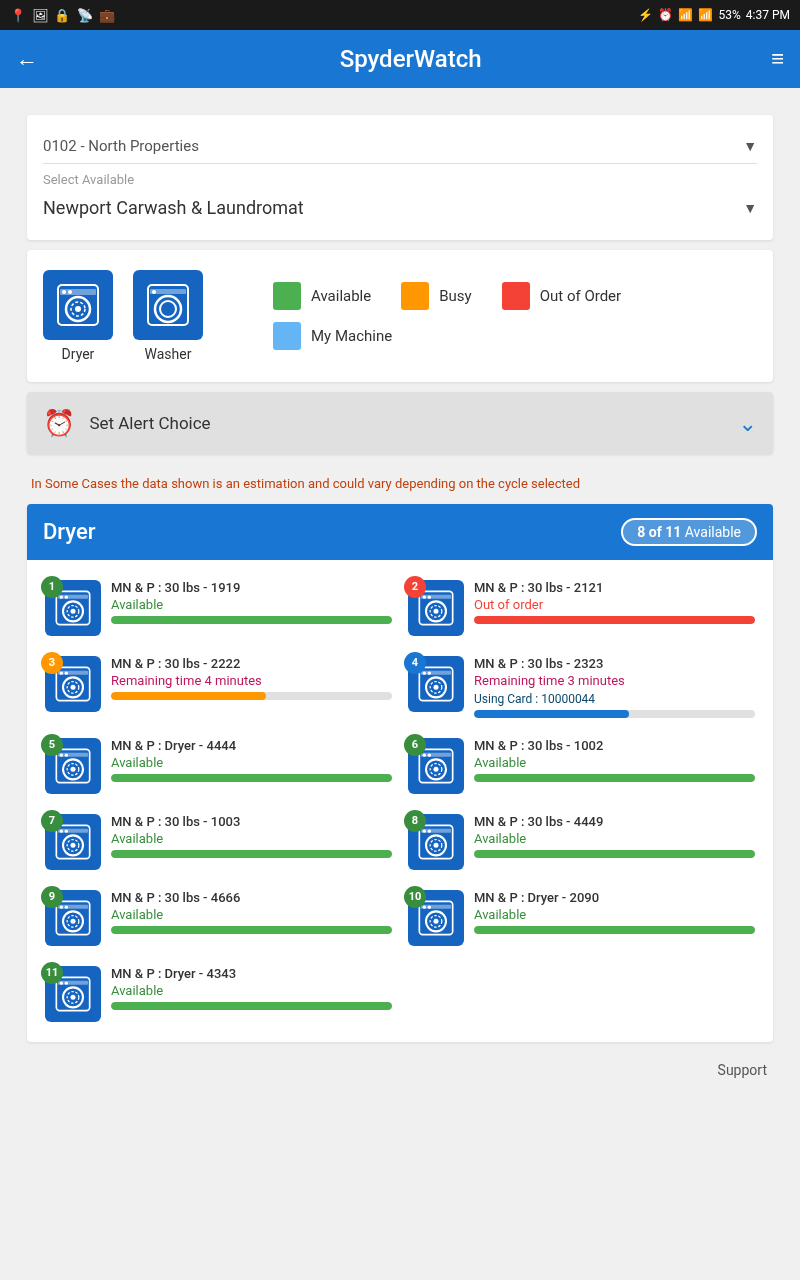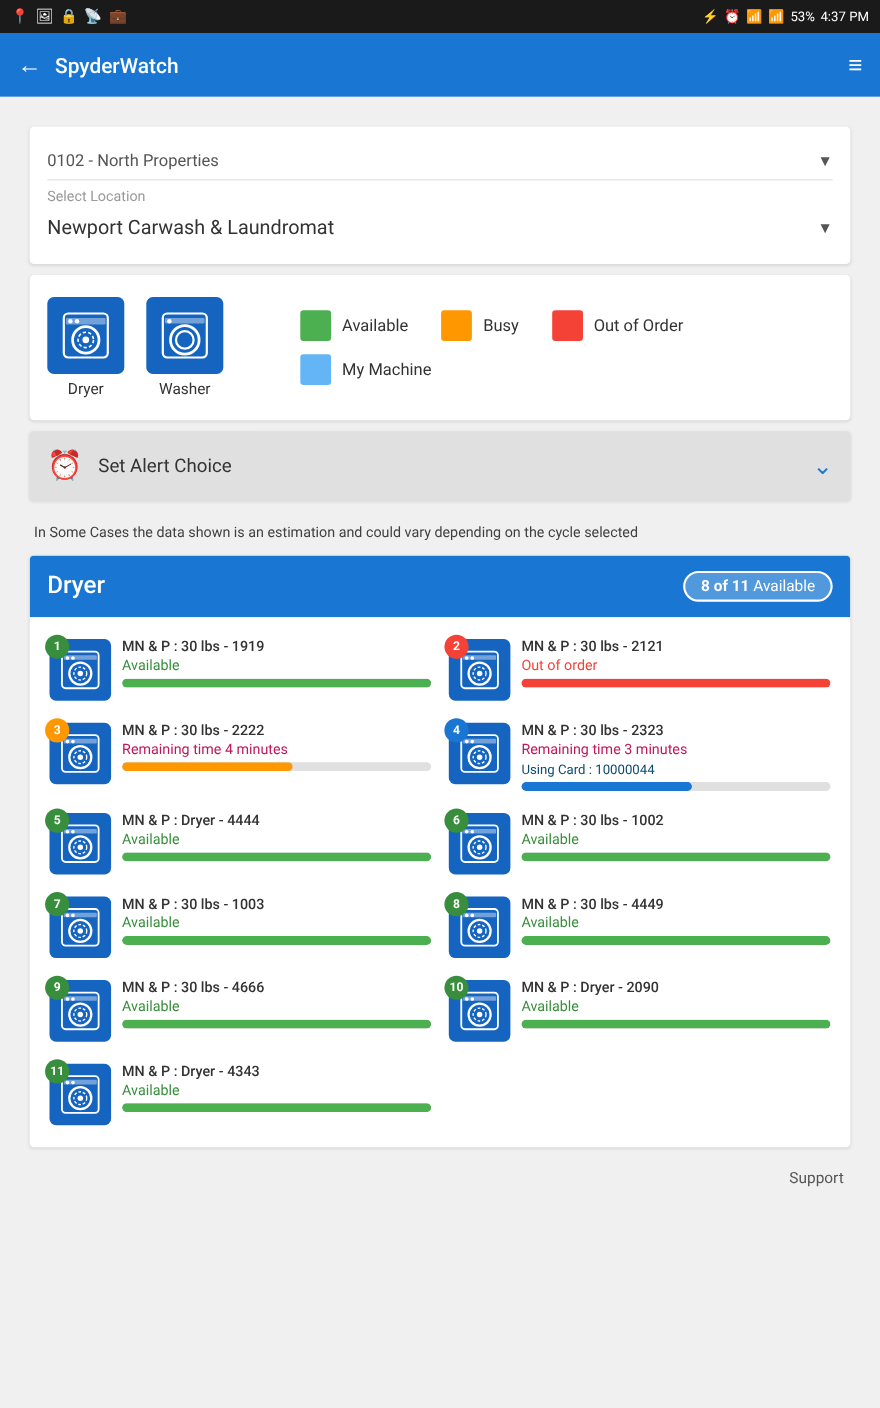--- a/index.html
+++ b/index.html
@@ -28,23 +28,24 @@
       align-items: center;
       padding: 0 16px;
       color: white;
     }
     .top-bar-back {
       font-size: 22px;
       margin-right: 12px;
       cursor: pointer;
     }
     .top-bar-title {
-      font-size: 19px;
+      font-size: 24px;
       font-weight: 500;
       flex: 1;
+      text-align: center;
     }
     .top-bar-menu {
       font-size: 22px;
       cursor: pointer;
     }
 
     
     .content { background: #f0f0f0; padding: 17px; }
 
     
@@ -137,21 +138,21 @@
       gap: 14px;
     }
     .alert-icon { font-size: 26px; color: #333; }
     .alert-text { font-size: 17px; color: #333; flex: 1; }
     .alert-chevron { color: #1976d2; font-size: 22px; }
 
     
     .disclaimer {
       padding: 10px 14px;
       font-size: 13px;
-      color: #404040;
+      color: #c2410c;
       line-height: 1.5;
     }
 
     
     .dryer-section {
       background: white;
       margin: 0 10px 10px;
       border-radius: 4px;
       box-shadow: 0 1px 3px rgba(0,0,0,0.1);
       overflow: hidden;
@@ -282,21 +283,21 @@
 </div>
 
 <div class="content">
 
   <div class="card">
     <div class="dropdown-row">
       <span class="dropdown-text">0102 - North Properties</span>
       <span class="dropdown-arrow">▼</span>
     </div>
     <div style="padding-top:8px">
-      <div class="dropdown-label">Select Location</div>
+      <div class="dropdown-label">Select Available</div>
       <div class="dropdown-row">
         <span class="dropdown-text-bold">Newport Carwash &amp; Laundromat</span>
         <span class="dropdown-arrow">▼</span>
       </div>
     </div>
   </div>
 
   <div class="legend-card">
     <div style="display:flex; align-items:center; gap:30px;">
       <div class="machine-icons">

